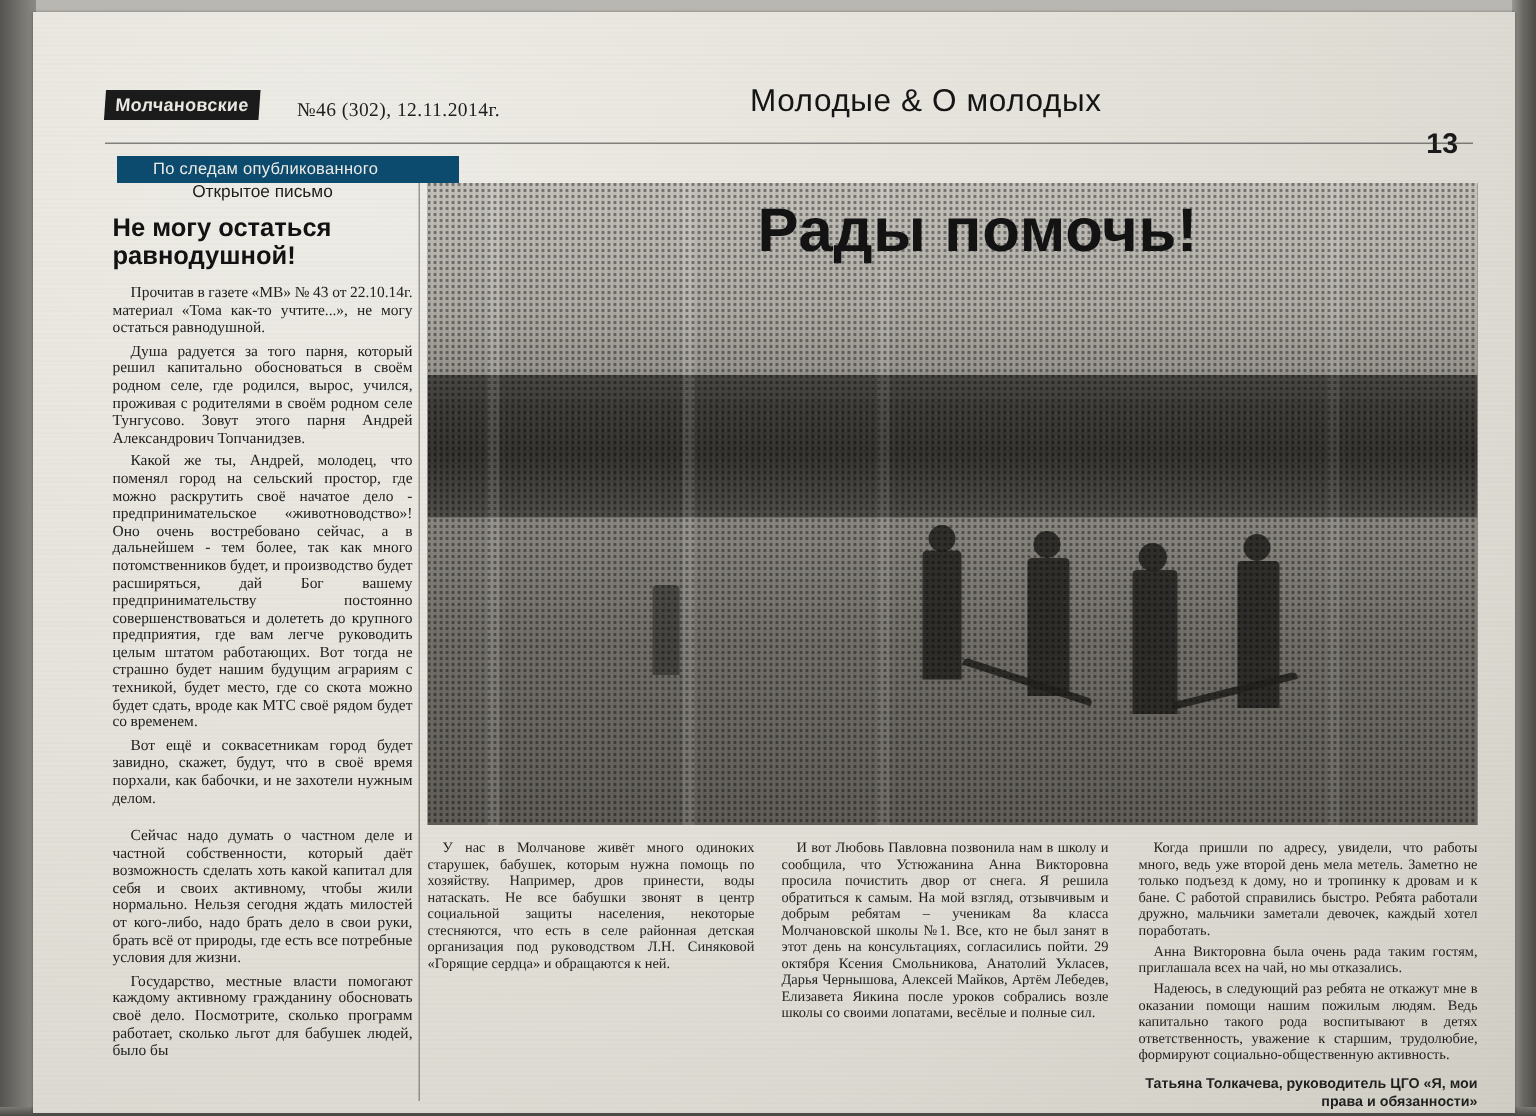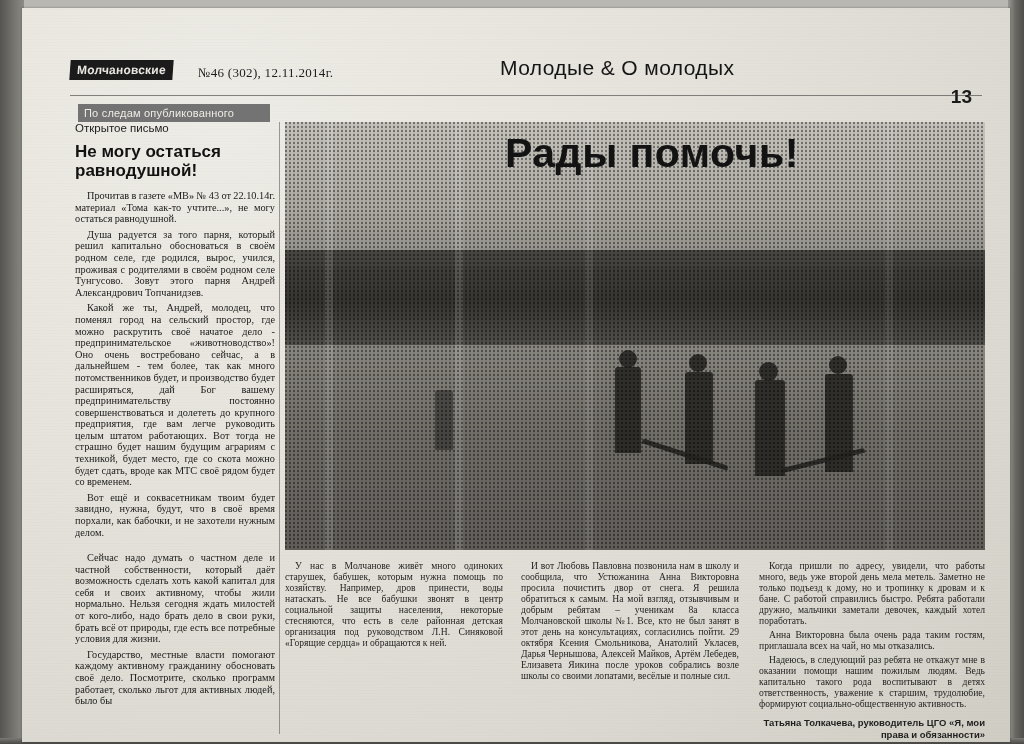--- a/index.html
+++ b/index.html
@@ -106,42 +106,43 @@
     left: 70px;
     top: 95px;
     width: 912px;
     height: 1px;
     background: #2a2a2a;
     opacity:.55;
   }
   
   .ribbon {
     position: absolute;
-    background: #737373;
+    background: #0c4a6e;
     color: #efece6;
     font-family: "Liberation Sans", sans-serif;
     font-size: 11px;
-    padding: 3px 6px;
+    padding: 3px 24px;
     letter-spacing: .2px;
   }
   .ribbon.r1 { left: 78px; top: 104px; width: 180px; }
   .ribbon.r2 { left: 290px; top: 104px; width: 195px; }
   
   .leftcol {
     position: absolute;
     left: 75px;
     top: 122px;
     width: 200px;
   }
   .open-letter {
     font-family: "Liberation Sans", sans-serif;
     font-size: 11.5px;
     color: #1c1c1c;
     margin-left: 0;
     margin-bottom: 8px;
+    text-align: center;
   }
   .headline {
     font-family: "Liberation Sans", sans-serif;
     font-weight: bold;
     font-size: 17px;
     line-height: 19px;
     text-align: left;
     color: #121212;
     margin: 4px 0 10px 0;
   }
@@ -286,27 +287,27 @@
 
   <div class="vdivider"></div>
 
   <div class="leftcol">
     <div class="open-letter">Открытое письмо</div>
     <div class="headline">Не могу остаться равнодушной!</div>
     <div class="body-text">
       <p>Прочитав в газете «МВ» № 43 от 22.10.14г. материал «Тома как-то учтите...», не могу остаться равнодушной.</p>
       <p>Душа радуется за того парня, который решил капитально обосноваться в своём родном селе, где родился, вырос, учился, проживая с родителями в своём родном селе Тунгусово. Зовут этого парня Андрей Александрович Топчанидзев.</p>
       <p>Какой же ты, Андрей, молодец, что поменял город на сельский простор, где можно раскрутить своё начатое дело - предпринимательское «животноводство»! Оно очень востребовано сейчас, а в дальнейшем - тем более, так как много потомственников будет, и производство будет расширяться, дай Бог вашему предпринимательству постоянно совершенствоваться и долететь до крупного предприятия, где вам легче руководить целым штатом работающих. Вот тогда не страшно будет нашим будущим аграриям с техникой, будет место, где со скота можно будет сдать, вроде как МТС своё рядом будет со временем.</p>
-      <p>Вот ещё и соквасетникам твоим будет завидно, нужна, будут, что в своё время порхали, как бабочки, и не захотели нужным делом.</p>
+      <p>Вот ещё и соквасетникам город будет завидно, скажет, будут, что в своё время порхали, как бабочки, и не захотели нужным делом.</p>
     </div>
   </div>
 
   <div class="leftbot">
     <p>Сейчас надо думать о частном деле и частной собственности, который даёт возможность сделать хоть какой капитал для себя и своих активному, чтобы жили нормально. Нельзя сегодня ждать милостей от кого-либо, надо брать дело в свои руки, брать всё от природы, где есть все потребные условия для жизни.</p>
-    <p>Государство, местные власти помогают каждому активному гражданину обосновать своё дело. Посмотрите, сколько программ работает, сколько льгот для активных людей, было бы</p>
+    <p>Государство, местные власти помогают каждому активному гражданину обосновать своё дело. Посмотрите, сколько программ работает, сколько льгот для бабушек людей, было бы</p>
   </div>
 
   <div class="photo">
     <div class="skyband"></div>
     <div class="darkband"></div>
     <div class="ground"></div>
 
     <div class="fig" style="left:330px; top:245px; width:26px; height:86px;"></div>
     <div class="fig head" style="left:334px; top:228px; width:18px; height:18px;"></div>
 

